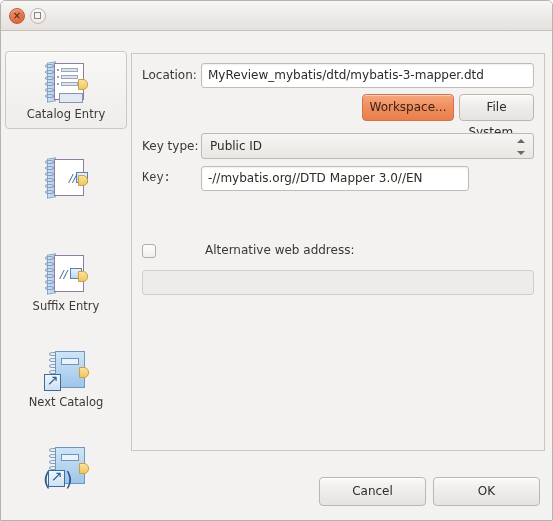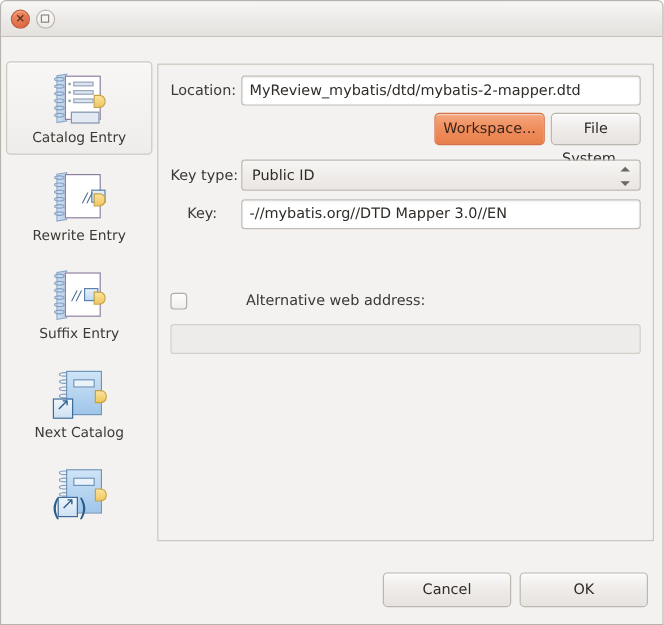--- a/index.html
+++ b/index.html
@@ -101,21 +101,21 @@
   .sidebar {
     position: absolute;
     left: 4px;
     top: 20px;
     width: 124px;
   }
   .side-item {
     position: relative;
     width: 122px;
     height: 78px;
-    margin-bottom: 4px;
+    margin-bottom: 18px;
     box-sizing: border-box;
     border: 1px solid transparent;
     border-radius: 4px;
     text-align: center;
   }
   .side-item.selected {
     background: linear-gradient(to bottom, #f8f7f6 0%, #efedeb 100%);
     border: 1px solid #cdc7c1;
     box-shadow: inset 0 1px 0 #fdfdfc;
   }
@@ -450,21 +450,20 @@
             <i style="top:19px"></i>
               <i style="top:25px"></i>
               <i style="top:31px"></i>
           </div>
           <div class="nb-page">
             <div class="nb-mini"></div>
             <div class="nb-scribble">//</div>
             <div class="nb-tag"></div>
           </div>
         </div>
-        <div class="side-label">Rewrite Entry</div>
       </div>
 
       <div class="side-item">
         <div class="side-ico">
           <div class="nb-spiralbar"></div>
           <div class="nb-rings">
             <i style="top:1px"></i>
               <i style="top:7px"></i>
               <i style="top:13px"></i>
             <i style="top:19px"></i>
@@ -515,36 +514,36 @@
           <div class="nb-arrow" style="left:5px"></div>
           <div class="nb-paren" style="left:22px">)</div>
         </div>
       </div>
 
     </div>
 
     <div class="panel">
 
       <div class="field-label" style="left:10px; top:14px;">Location:</div>
-      <div class="text-input" style="left:69px; top:9px; width:333px;">MyReview_mybatis/dtd/mybatis-2-mapper.dtd</div>
+      <div class="text-input" style="left:69px; top:9px; width:333px;">MyReview_mybatis/dtd/mybatis-3-mapper.dtd</div>
 
       <div class="btn" style="left:327px; top:40px; width:75px;">File System...</div>
       <div class="btn accent" style="left:230px; top:40px; width:92px;">Workspace...</div>
 
       <div class="field-label" style="left:10px; top:85px;">Key type:</div>
       <div class="combo" style="left:69px; top:79px; width:333px;">
         <span>Public ID</span>
         <span class="spin">
           <i class="up"></i>
             <i class="dn"></i>
         </span>
       </div>
 
-      <div class="field-label" style="left:24px; top:117px;">Key:</div>
-      <div class="text-input" style="left:69px; top:112px; width:333px;">-//mybatis.org//DTD Mapper 3.0//EN</div>
+      <div class="field-label" style="left:10px; top:117px;font-family:Liberation Mono, monospace;">Key:</div>
+      <div class="text-input" style="left:69px; top:112px; width:268px;">-//mybatis.org//DTD Mapper 3.0//EN</div>
 
       <div class="checkbox-row" style="left:10px; top:190px;">
         <span class="cb"></span>
         <span class="cb-label">Alternative web address:</span>
       </div>
 
       <div class="text-input disabled" style="left:10px; top:216px; width:392px;" placeholder=""></div>
 
     </div>
 

